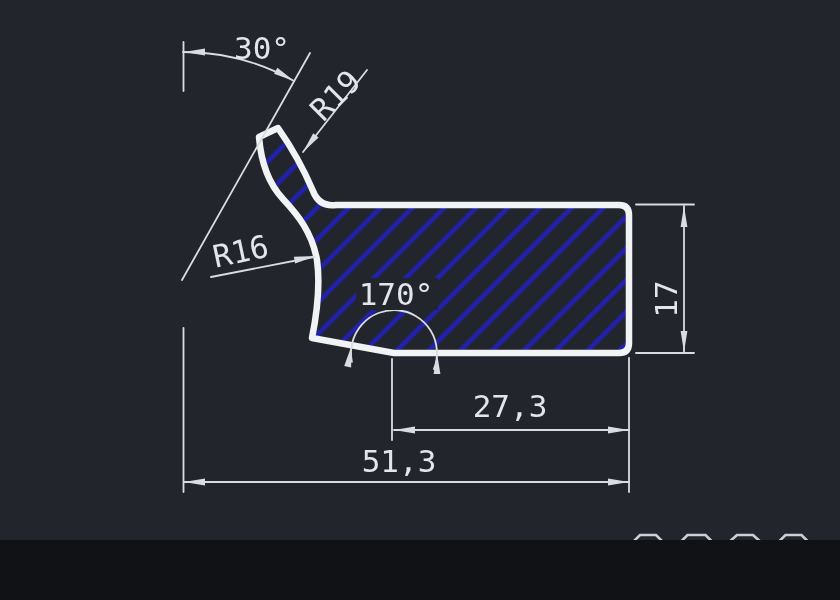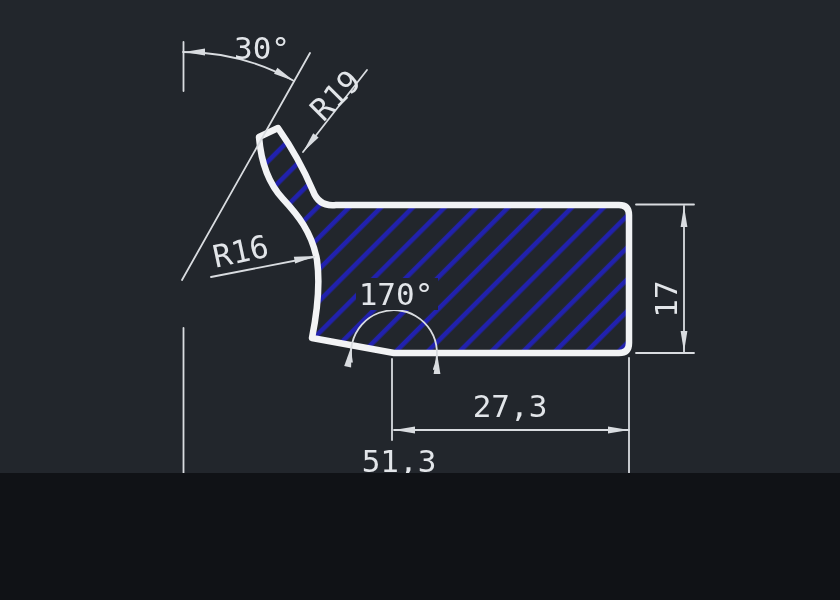--- a/index.html
+++ b/index.html
@@ -4,21 +4,21 @@
 <style>
   html, body {
     margin: 0;
     padding: 0;
     background: #101216;
     font-family: "DejaVu Sans Mono", "Liberation Mono", monospace;
   }
   #stage {
     position: relative;
     width: 840px;
-    height: 473px;
+    height: 540px;
     background: var(--bg, #22262c);
     overflow: hidden;
   }
   svg { display: block; }
 
   .outline-path {
     fill: url(#hatchPattern);
     stroke: var(--outline, #f2f3f5);
     stroke-width: 6.5;
     stroke-linejoin: round;

